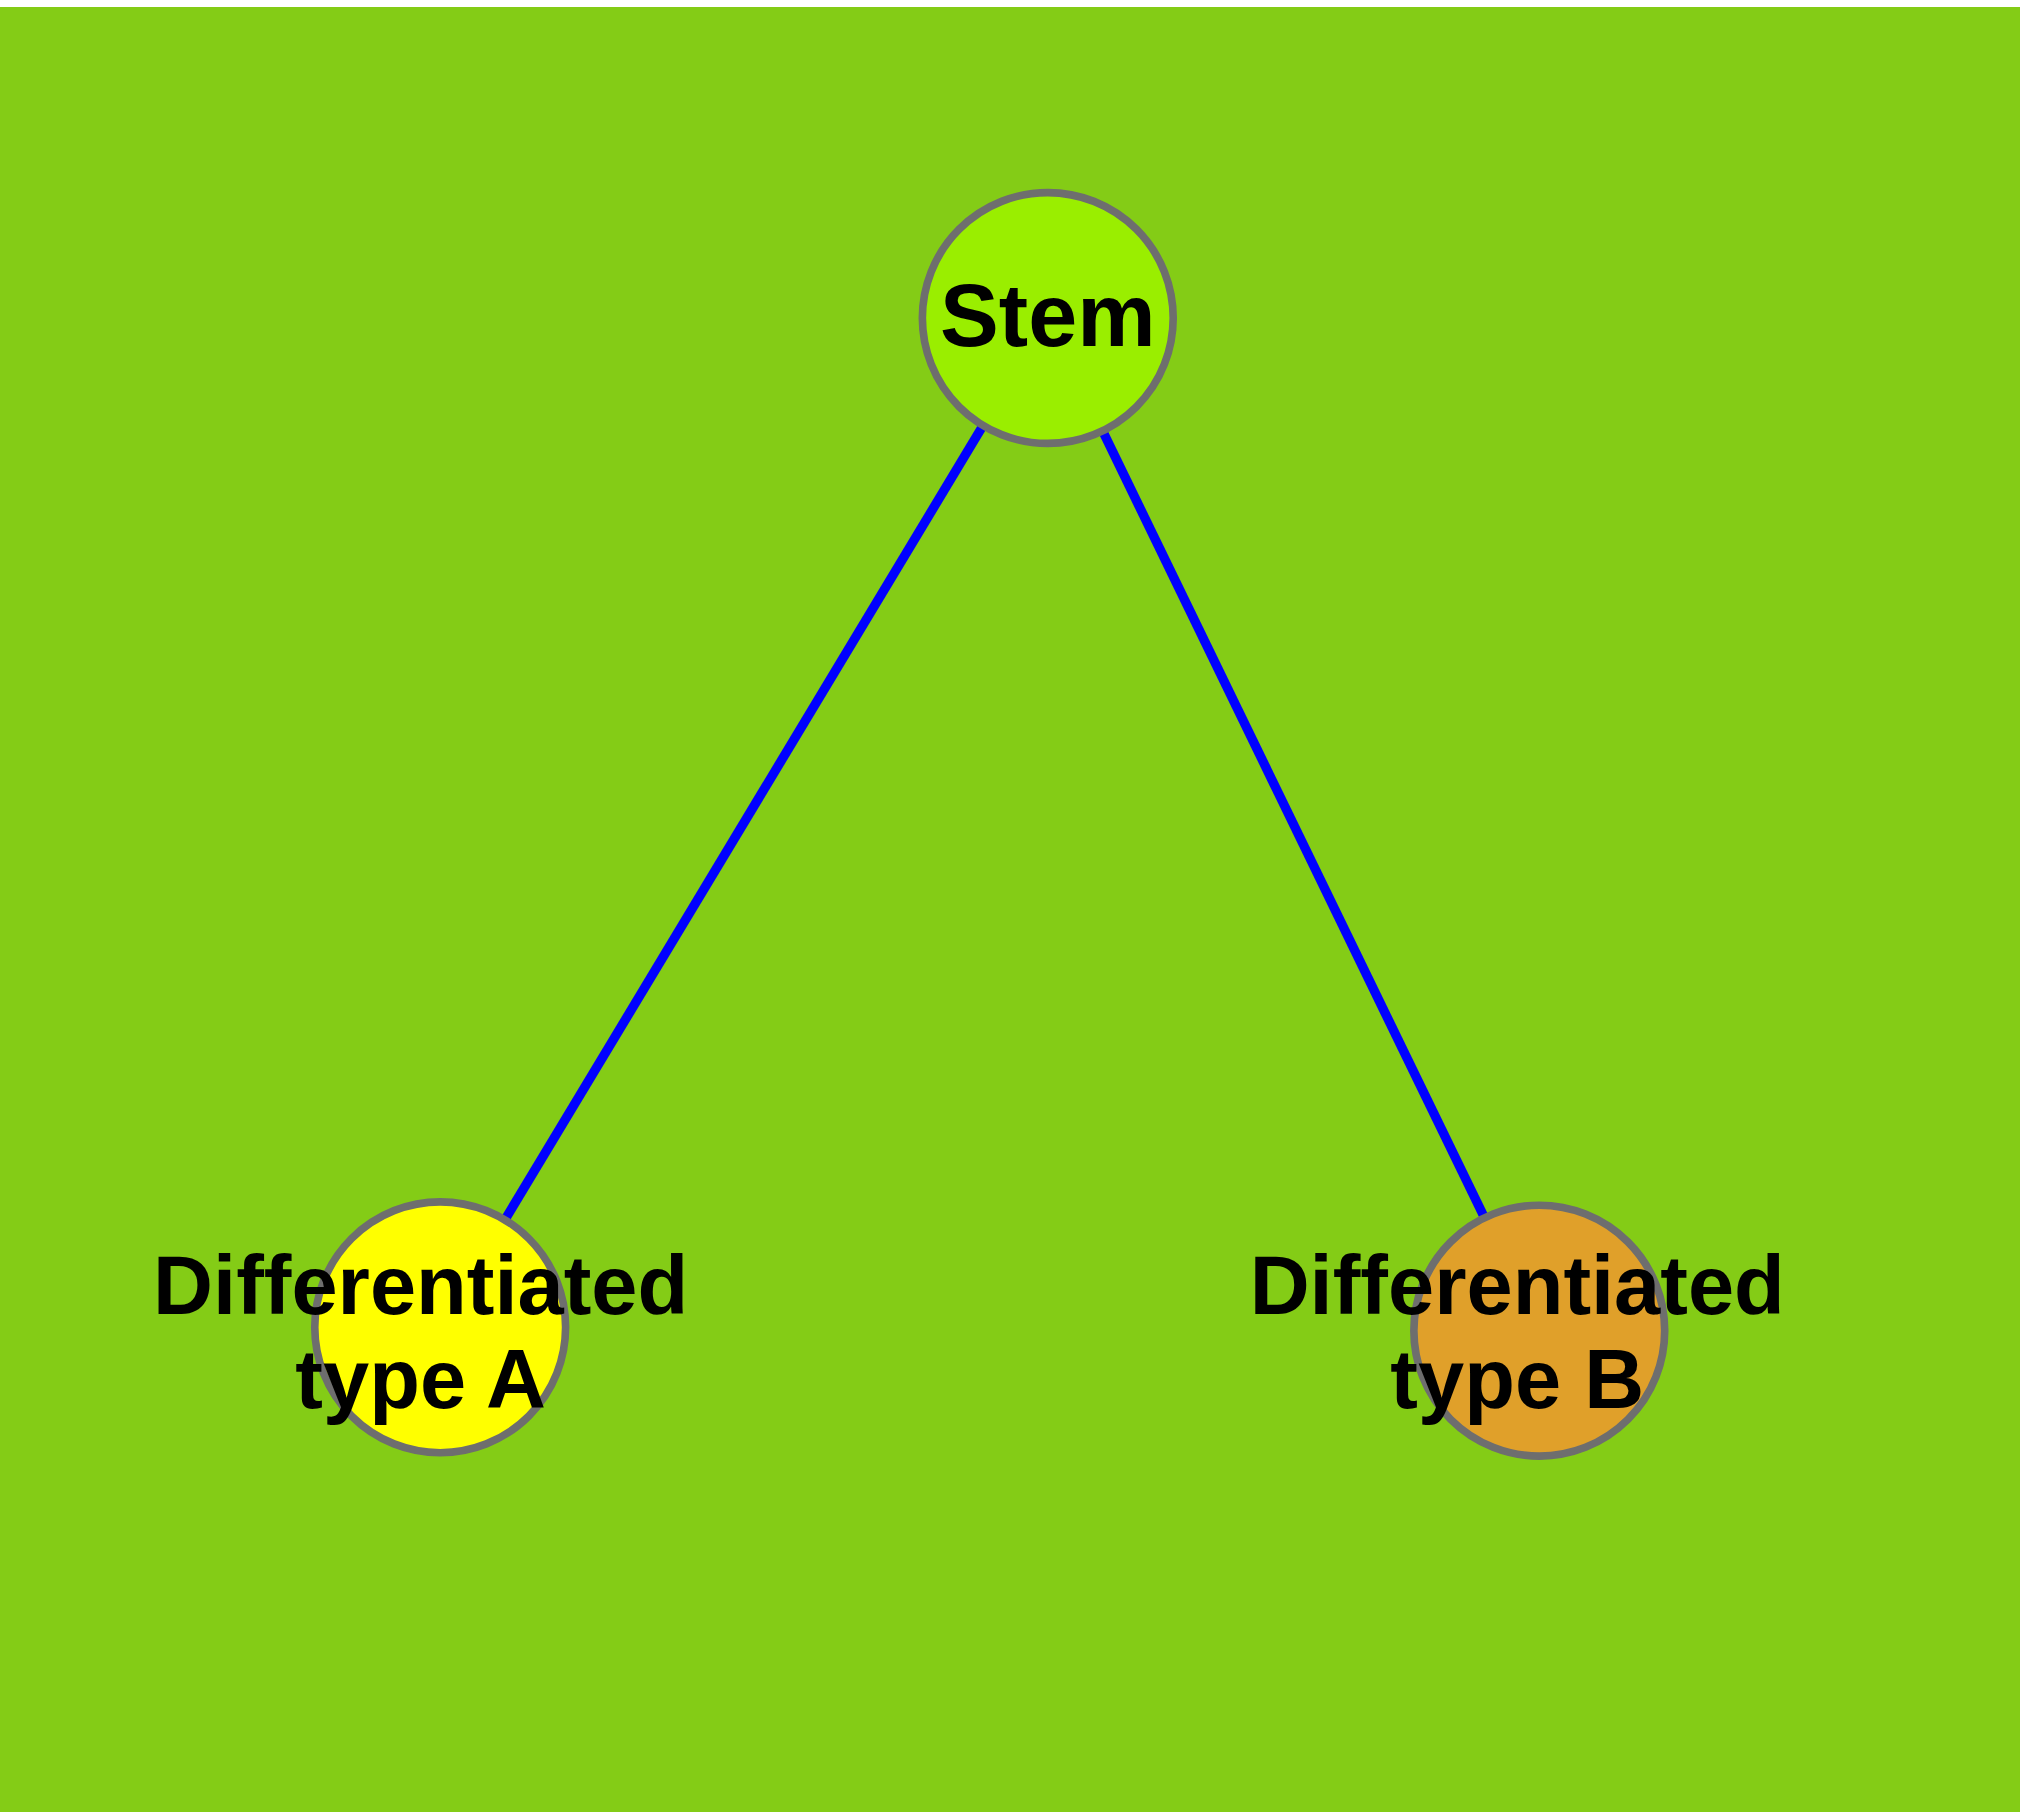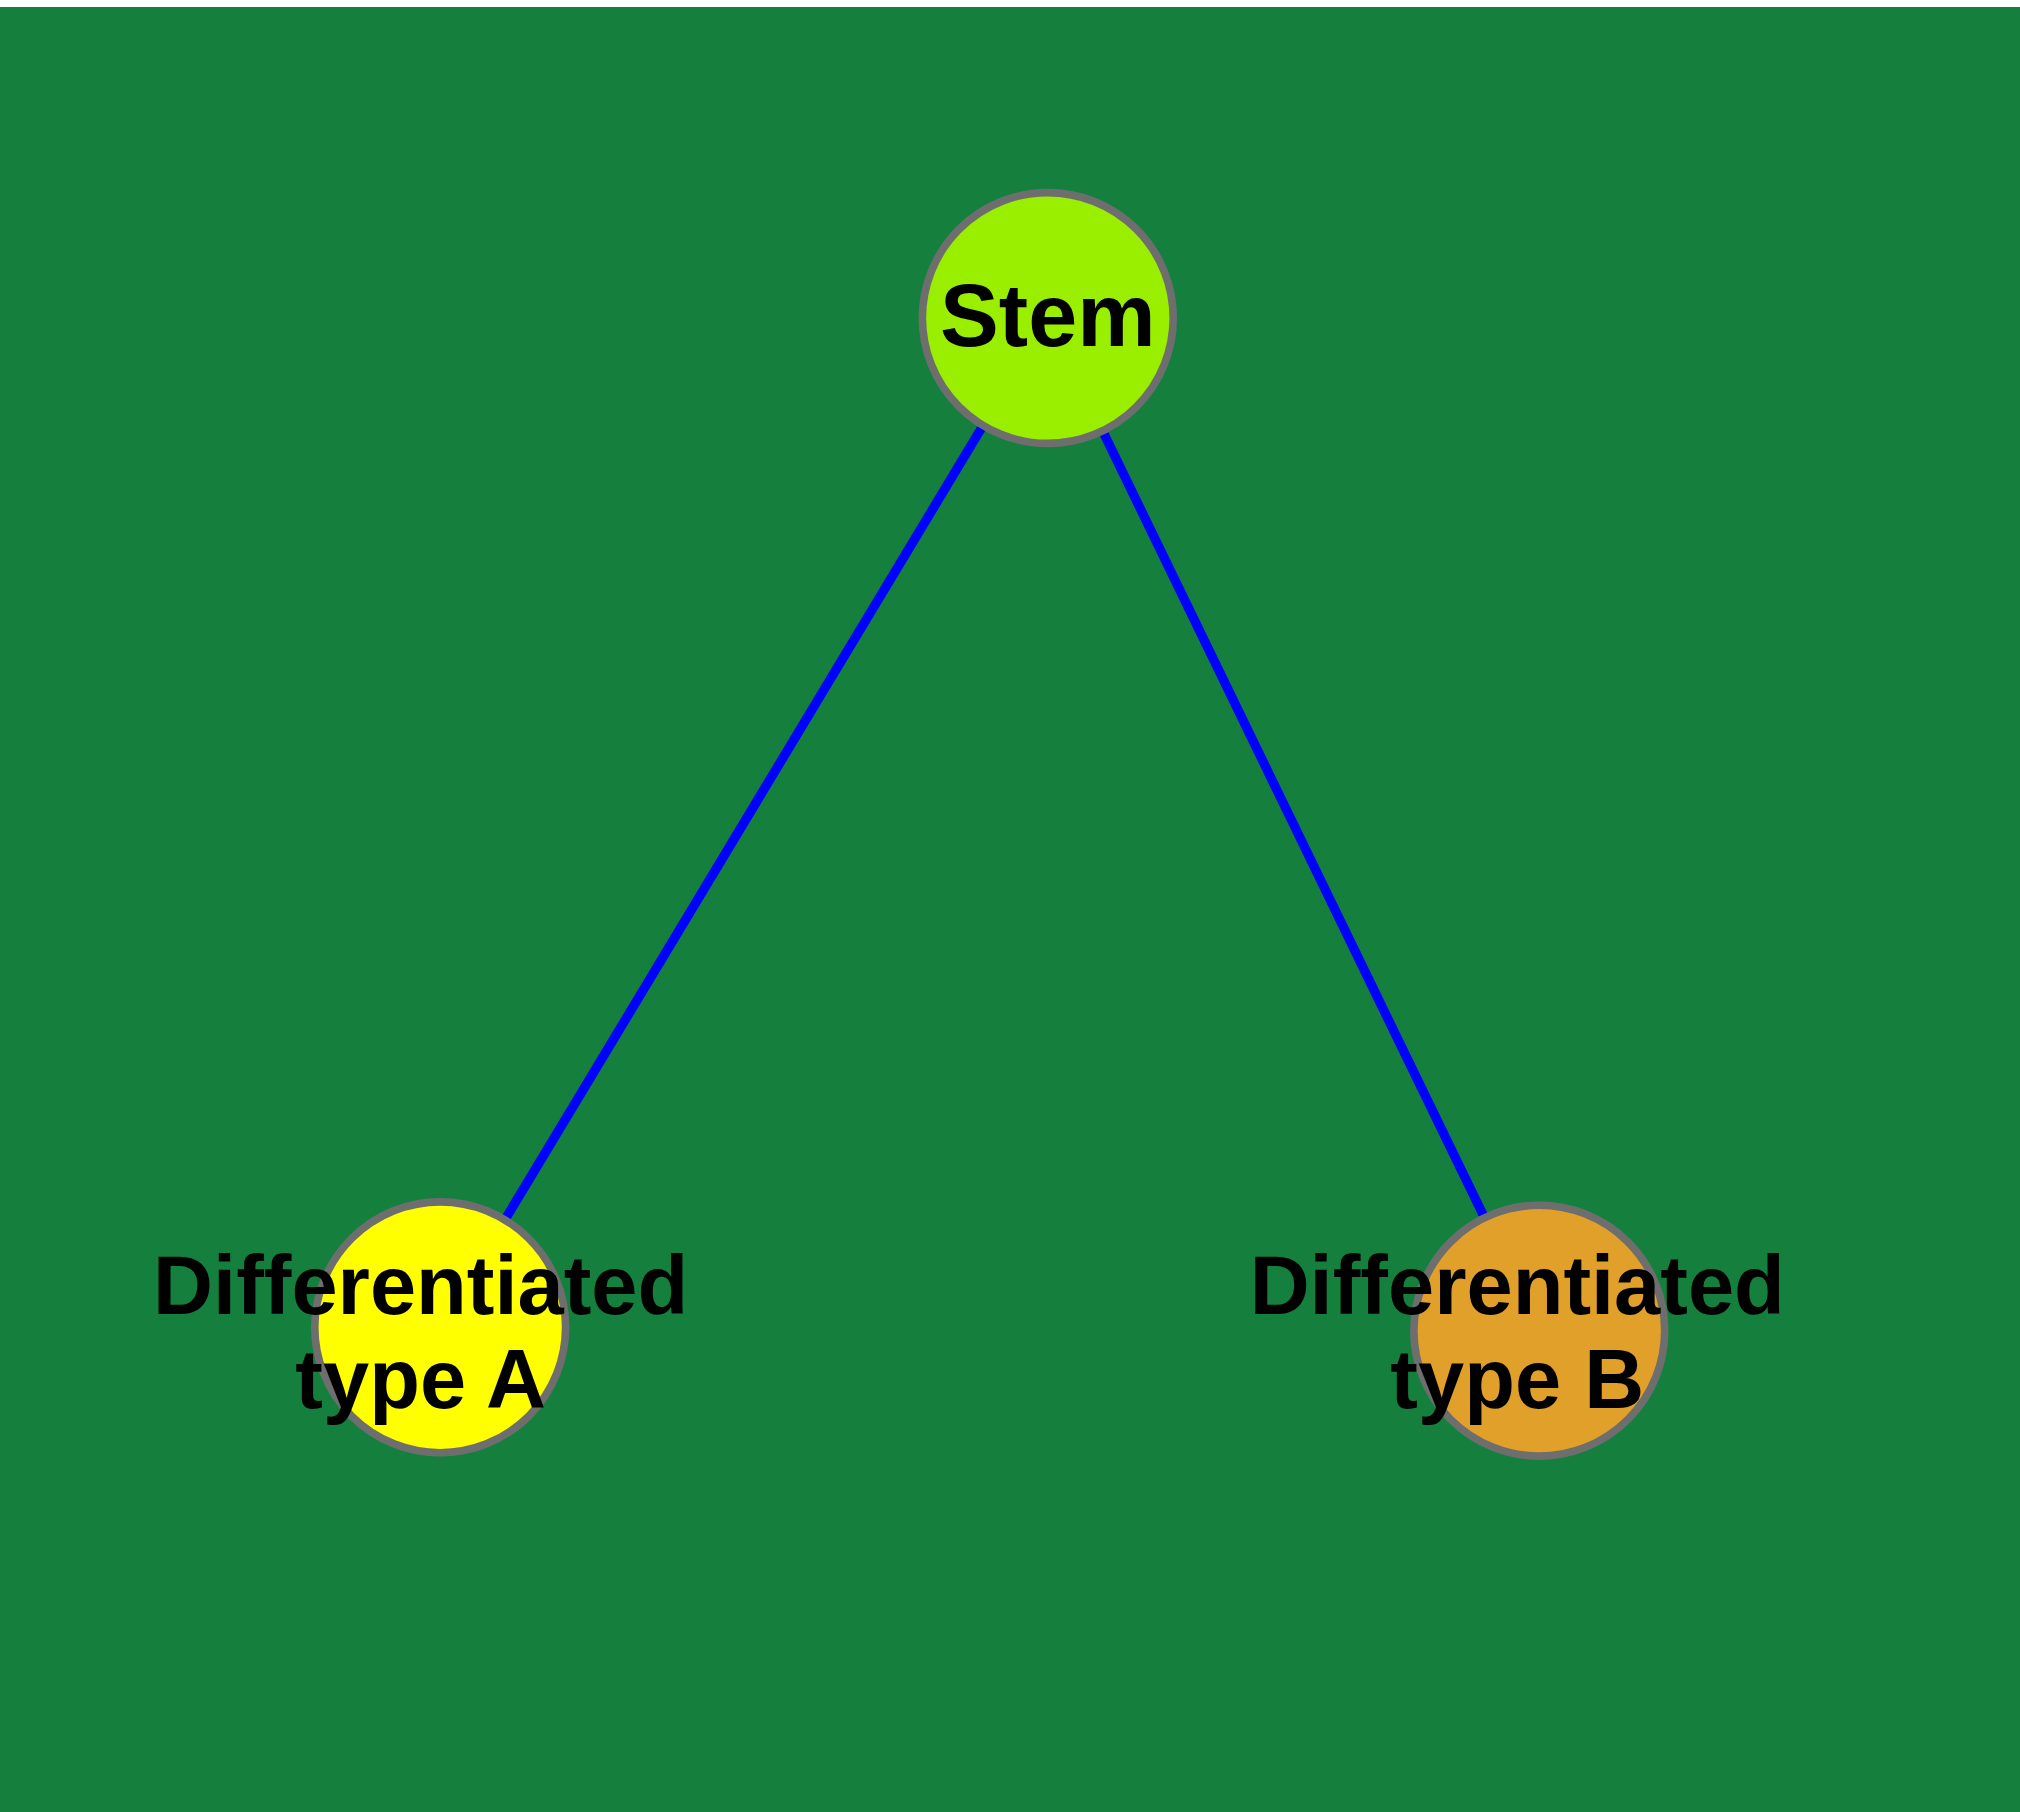--- a/index.html
+++ b/index.html
@@ -49,21 +49,21 @@
     dominant-baseline: middle;
     paint-order: normal;
   }
   .label-stem { font-size: 104px; }
   .label-diff { font-size: 98px; }
 </style>
 </head>
 <body>
 
 <div id="canvas">
-  <div id="plot-area" style="background: #15803d;">
+  <div id="plot-area" style="background: #84cc16;">
     <svg id="graph-svg" viewBox="0 0 2384 2130">
 
       <g>
         <line class="edge-line" x1="1159.666837742535" y1="493.7960896075882" x2="595.3331622574649" y2="1431.203910392412" stroke="#0000ff"></line>
         <line class="edge-line" x1="1300.623147638709" y1="500.14596797975383" x2="1751.376852361291" y2="1428.8540320202462" stroke="#0000ff"></line>
       </g>
 
       <g>
         <circle class="node-circle" cx="1236" cy="367" r="148" fill="#9aee00" stroke="#6e6e6e"></circle>
         <circle class="node-circle" cx="519" cy="1558" r="148" fill="#ffff00" stroke="#6e6e6e"></circle>

